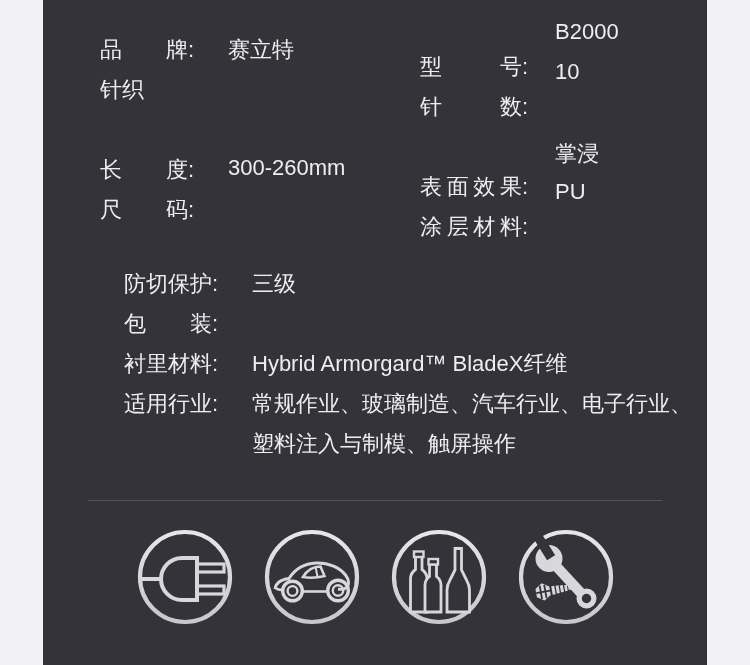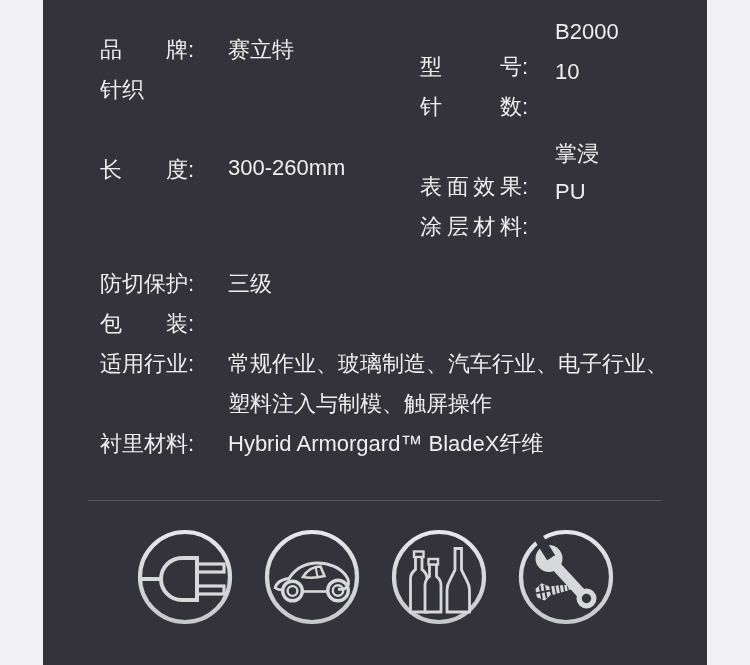--- a/index.html
+++ b/index.html
@@ -18,21 +18,21 @@
   .pairL{display:flex;width:320px;}
   .pairR{display:flex;}
   .lwL{width:128px;white-space:nowrap;}
   .lwR{width:135px;white-space:nowrap;}
   .jc{display:inline-block;text-align:justify;text-align-last:justify;}
   .jcL{width:88px;}
   .jcR{width:102px;margin-top:33px;}
   .val{white-space:nowrap;}
   
   .details{margin-top:34px;}
-  .drow{display:flex;padding-left:57px;font-size:22px;line-height:40px;}
+  .drow{display:flex;padding-left:81px;font-size:22px;line-height:40px;}
   .dlw{width:128px;white-space:nowrap;}
   .jcD{width:88px;}
   .dval{max-width:470px;}
   
   .divider{height:1px;background:#55555b;margin:36px 45px 0 45px;}
   
   .icons{margin-top:27px;display:flex;justify-content:center;gap:29px;}
   .ic{width:98px;height:98px;display:block;}
 </style>
 </head>
@@ -73,51 +73,52 @@
           <span class="val">300-260mm</span>
         </div>
         <div class="pairR">
           <span class="lwR"><span class="jc jcR">表面效果</span><span>:</span></span>
           <span class="val">掌浸</span>
         </div>
       </div>
 
       <div class="srow">
         <div class="pairL">
+          <span class="lwL"><span class="jc jcL">尺码</span><span>:</span></span>
         </div>
         <div class="pairR">
           <span class="lwR"><span class="jc jcR">涂层材料</span><span>:</span></span>
           <span class="val">PU</span>
         </div>
       </div>
 
     </div>
 
     <div class="details">
 
       <div class="drow">
         <span class="dlw"><span class="jc jcD">防切保护</span><span>:</span></span>
         <span class="dval">三级</span>
       </div>
 
       <div class="drow">
         <span class="dlw"><span class="jc jcD">包装</span><span>:</span></span>
+      </div>
+
+      <div class="drow">
+        <span class="dlw"><span class="jc jcD">衬里材料</span><span>:</span></span>
+        <span class="dval">Hybrid Armorgard™ BladeX纤维</span>
       </div>
 
       <div class="drow">
         <span class="dlw"><span class="jc jcD">适用行业</span><span>:</span></span>
         <span class="dval">
           <div>常规作业、玻璃制造、汽车行业、电子行业、</div>
           <div>塑料注入与制模、触屏操作</div>
         </span>
-      </div>
-
-      <div class="drow">
-        <span class="dlw"><span class="jc jcD">衬里材料</span><span>:</span></span>
-        <span class="dval">Hybrid Armorgard™ BladeX纤维</span>
       </div>
 
     </div>
 
     <div class="divider"></div>
 
     <div class="icons">
 
       <span>
         <svg class="ic" viewBox="0 0 98 98">

